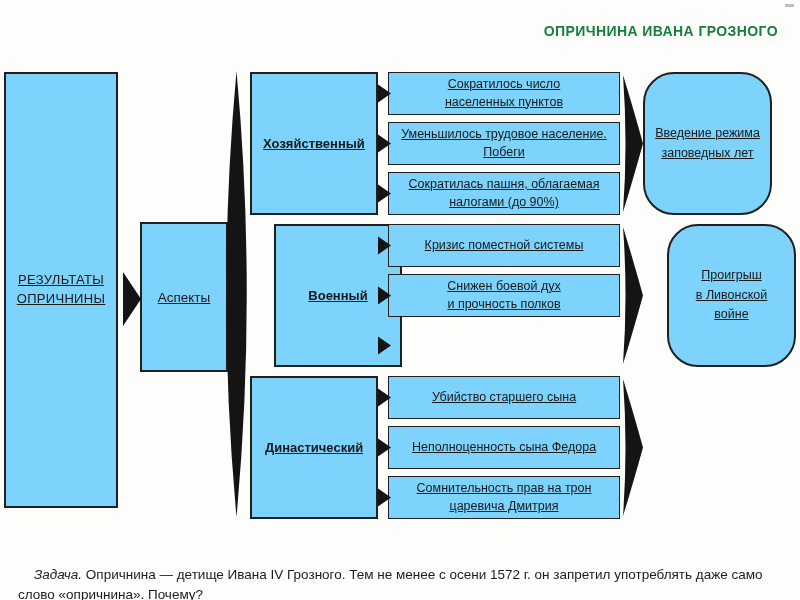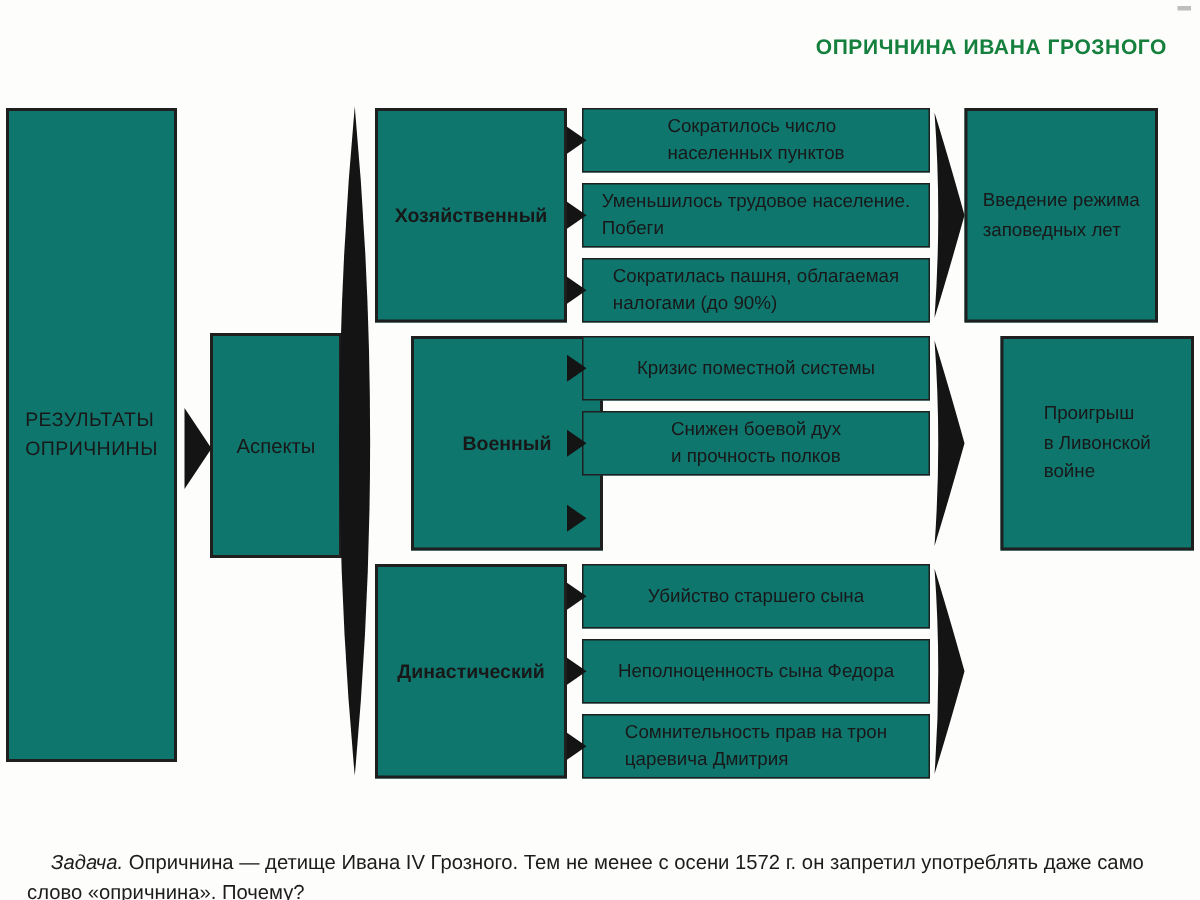--- a/index.html
+++ b/index.html
@@ -12,30 +12,31 @@
     position:relative;width:800px;height:600px;
     background:#fdfdfc;overflow:hidden;color:#1a1a1a;
   }
   .title{
     position:absolute;top:23px;left:0;width:778px;
     text-align:right;font-weight:bold;font-size:14px;
     letter-spacing:.4px;color:#15803d;
   }
   .box{
     position:absolute;box-sizing:border-box;
-    border:2px solid #1f1f1f;background:#0f766e;
+    border:2px solid #1f1f1f;background:#7dd3fc;
     display:flex;align-items:center;justify-content:center;
-    white-space:pre-line;
+    text-align:center;white-space:pre-line;
     color:#181818;
+    text-decoration:underline;
   }
   .results-box{left:4px;top:72px;width:114px;height:436px;font-size:13px;line-height:1.45;letter-spacing:.3px;}
   .aspects-box{left:140px;top:222px;width:88px;height:150px;font-size:13.5px;}
   .aspect-box{left:250px;width:128px;height:143px;font-weight:bold;font-size:13px;}
   .detail-box{left:388px;width:232px;height:43px;border-width:1.6px;font-size:12.5px;line-height:1.4;padding:2px 8px;}
-  .outcome-box{left:643px;width:129px;height:143px;font-size:12.5px;line-height:1.55;}
+  .outcome-box{left:643px;width:129px;height:143px;font-size:12.5px;line-height:1.55;border-radius:31px;}
   .g1{top:72px;} .g2{top:224px;margin-left:24px;} .g3{top:376px;}
   .arrows{position:absolute;left:0;top:0;pointer-events:none;}
   .arrows path{fill:#141414;stroke:none;}
   .task{
     position:absolute;left:18px;top:551px;width:764px;
     font-size:13.5px;line-height:1.5;text-indent:16px;color:#1c1c1c;
   }
   .task .task-label{font-style:italic;}
   .scan-mark{position:absolute;top:4px;right:6px;width:9px;height:3px;background:#8a8a8a;opacity:.55;}
 </style>

